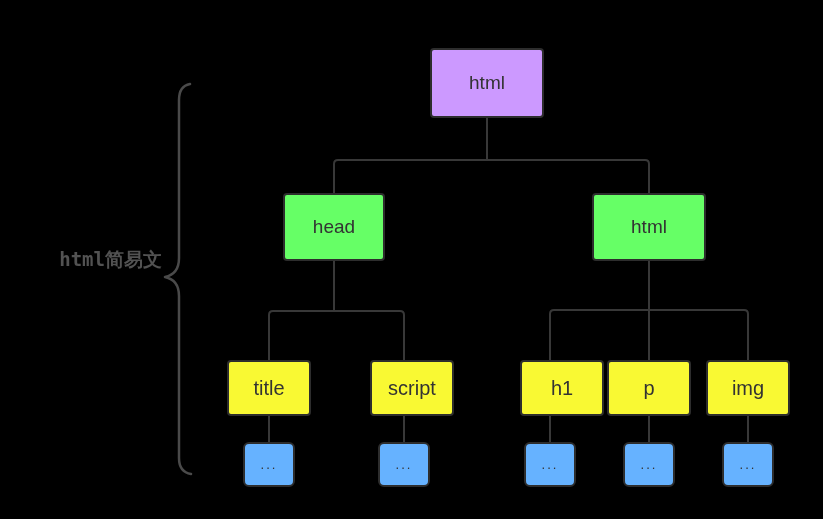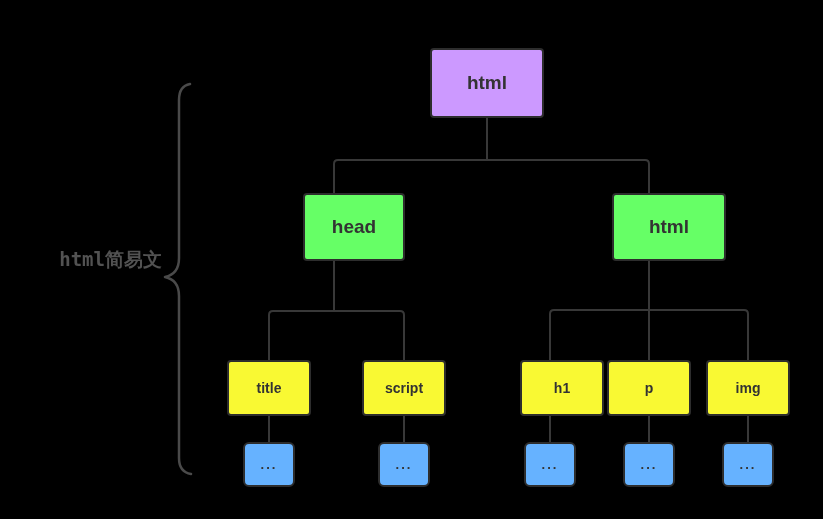--- a/index.html
+++ b/index.html
@@ -39,25 +39,25 @@
     display: flex;
     align-items: center;
     justify-content: center;
     border: 2px solid #2d2d2d;
     border-radius: 4px;
     box-sizing: border-box;
     color: #333333;
     font-weight: bold;
   }
   .node .node-label {
-    font-weight: bold;
+    font-weight: normal;
   }
   .node.purple { background: #cc99ff; font-size: 19px; }
-  .node.green  { background: #66ff66; font-size: 19px; margin-left: 20px; }
-  .node.yellow { background: #f9f933; font-size: 14px; }
+  .node.green  { background: #66ff66; font-size: 19px; }
+  .node.yellow { background: #f9f933; font-size: 20px; }
   .node.blue   { background: #66b2ff; border-radius: 6px; font-size: 13px; letter-spacing: 2px; }
   .annotation {
     position: absolute;
     left: 22px;
     top: 246px;
     width: 140px;
     text-align: right;
     color: #525252;
     font-family: "DejaVu Sans Mono", "DejaVu Sans", monospace;
     font-size: 19px;
@@ -92,21 +92,21 @@
   </div>
 
   <div class="node green" style="left:592px; top:193px; width:114px; height:68px;">
     <span class="node-label">html</span>
   </div>
 
   <div class="node yellow" style="left:227px; top:360px; width:84px; height:56px;">
     <span class="node-label">title</span>
   </div>
 
-  <div class="node yellow" style="left:362px; top:360px; width:84px; height:56px;text-align:center;">
+  <div class="node yellow" style="left:370px; top:360px; width:84px; height:56px;text-align:center;">
     <span class="node-label">script</span>
   </div>
 
   <div class="node yellow" style="left:508px; top:360px; width:84px; height:56px;margin-left:12px;">
     <span class="node-label">h1</span>
   </div>
 
   <div class="node yellow" style="left:607px; top:360px; width:84px; height:56px;">
     <span class="node-label">p</span>
   </div>

